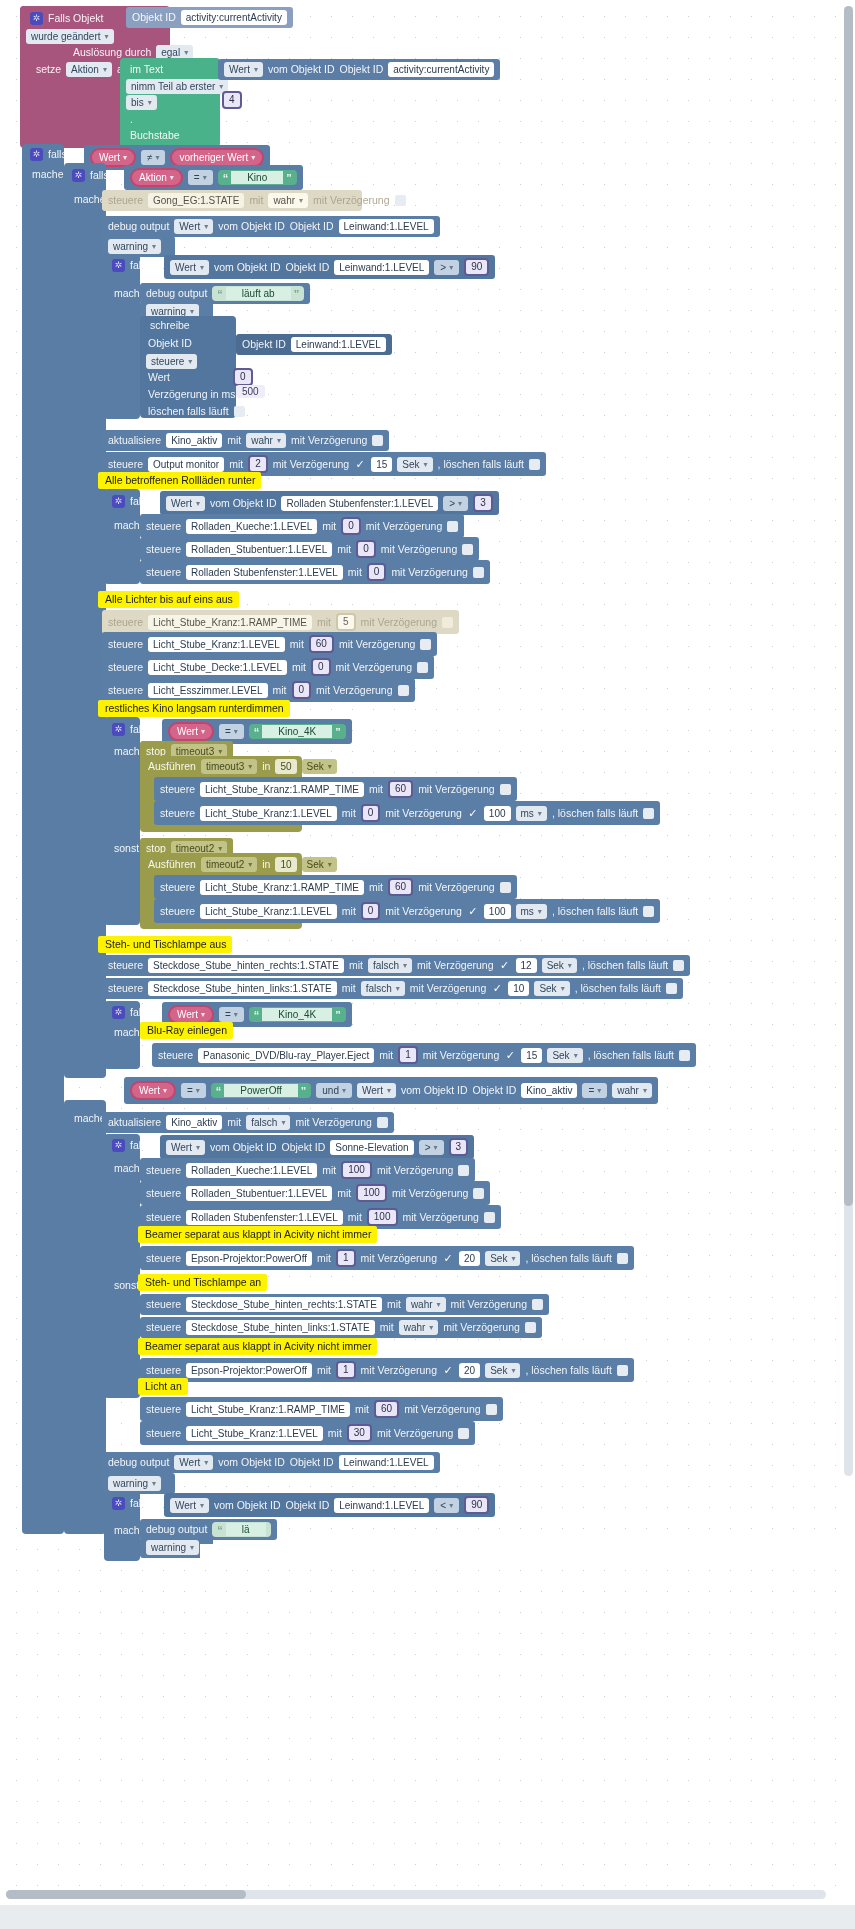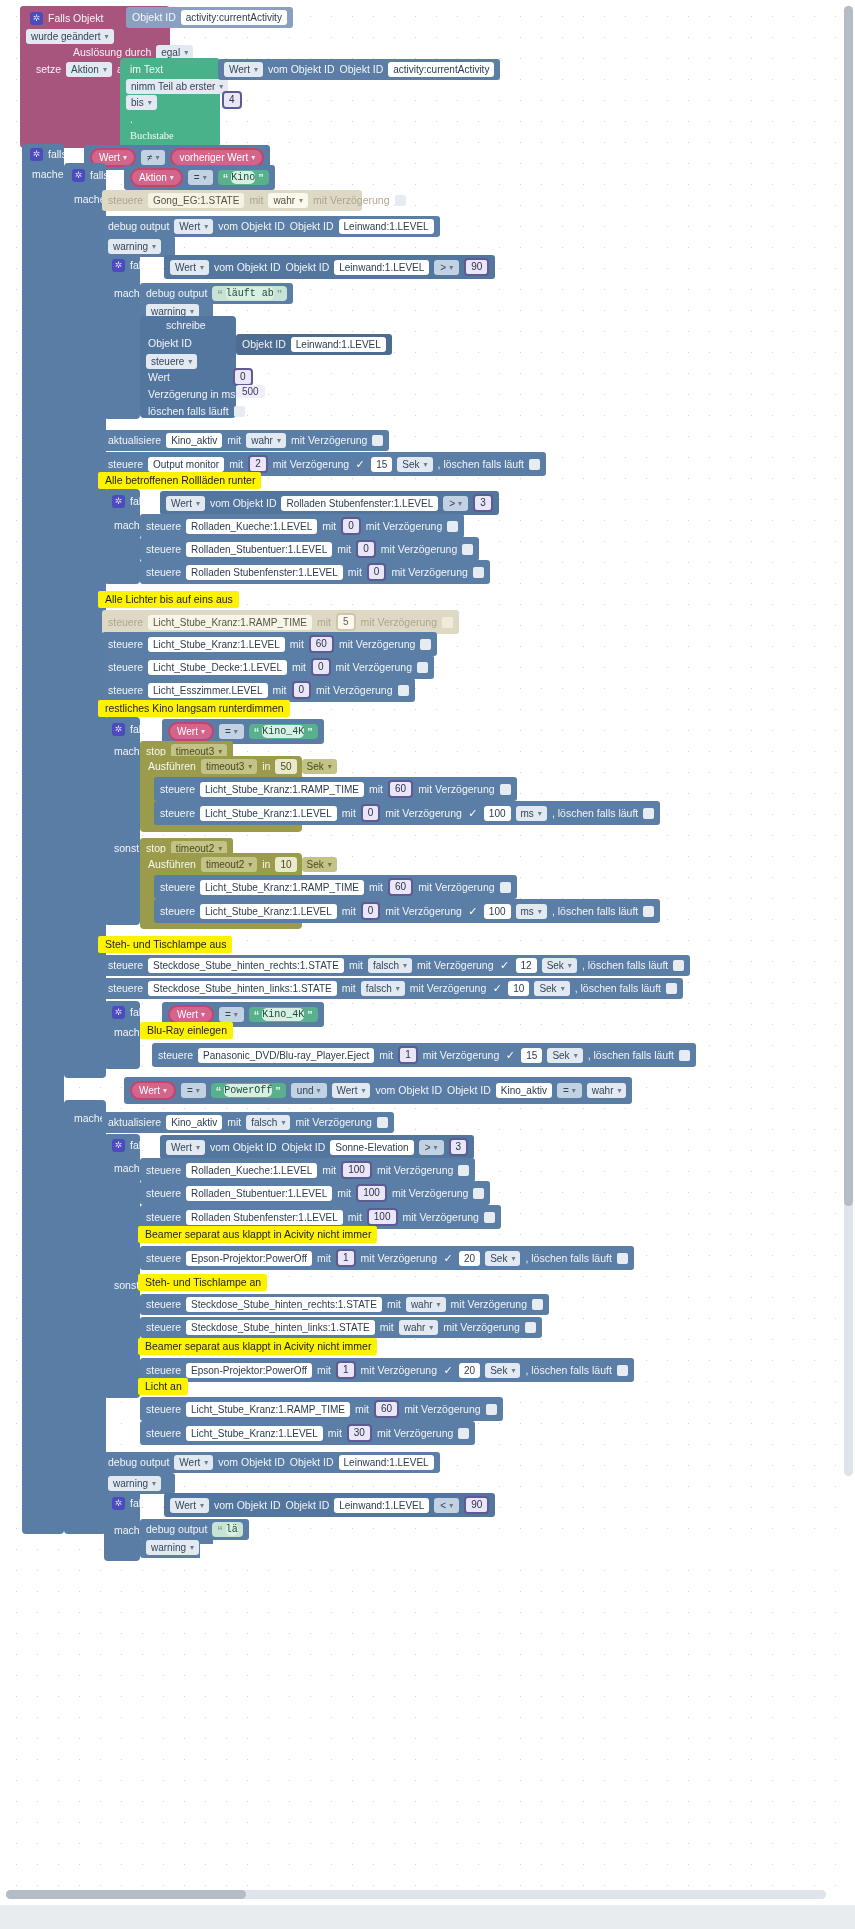--- a/index.html
+++ b/index.html
@@ -140,21 +140,21 @@
 
   
   .strblk {
     background:#59b08c;
     border-radius:4px;
     padding:1px 5px;
     display:inline-flex;align-items:center;gap:3px;
     font-size:10px;
   }
   .qt { color:#e9f7ef; font-size:11px; font-weight:bold; line-height:10px; }
-  .strval { background:#d7f0e3; color:#1c4a36; border-radius:5px; padding:0 0;font-family:Liberation Mono, monospace; }
+  .strval { background:#d7f0e3; color:#1c4a36; border-radius:0; padding:0 16px; }
 
   
   .wrap { position:absolute; border-radius:4px; }
 
   
   .sb-v {
     position:absolute; right:2px; top:0; width:9px;
     background:#dfe4ea; border-radius:5px;
   }
   .sb-h {
@@ -205,21 +205,21 @@
   </div>
   <div class="blk" style="left:120px; top:76px; background:transparent;">
     <span class="fld ghost dd">nimm Teil ab erster</span>
   </div>
   <div class="blk" style="left:120px; top:92px; background:transparent;">
     <span class="fld ghost dd">bis</span>
   </div>
   <div class="blk" style="left:124px; top:110px; background:transparent;">
     <span class="lbl">.</span>
   </div>
-  <div class="blk" style="left:124px; top:126px; background:transparent;font-family:Liberation Serif, serif;">
+  <div class="blk" style="left:124px; top:126px; background:transparent;">
     <span class="lbl">Buchstabe</span>
   </div>
   <div class="num" style="position:absolute;left:222px;top:91px;">4</div>
 
   <div class="blk c-gray" style="left:218px; top:59px;">
     <span class="fld ghost dd">Wert</span>
     <span class="lbl">vom Objekt ID</span>
     <span class="lbl">Objekt ID</span>
     <span class="fld">activity:currentActivity</span>
   </div>
@@ -299,21 +299,21 @@
       <span class="qt" style="color:#7aa791;">“</span>
       <span class="strval">läuft ab</span>
       <span class="qt" style="color:#7aa791;">”</span>
     </span>
   </div>
   <div class="blk c-blue" style="left:140px; top:301px; padding-right:14px;">
     <span class="fld ghost dd">warning</span>
   </div>
 
   <div class="wrap c-blue2" style="left:140px; top:316px; width:96px; height:102px;"></div>
-  <div class="blk" style="left:160px; top:316px; background:transparent;">
+  <div class="blk" style="left:144px; top:316px; background:transparent;">
     <span class="lbl">schreibe</span>
   </div>
   <div class="blk" style="left:142px; top:334px; background:transparent;">
     <span class="lbl">Objekt ID</span>
   </div>
   <div class="blk c-darkb" style="left:236px; top:334px;">
     <span class="lbl">Objekt ID</span>
     <span class="fld">Leinwand:1.LEVEL</span>
   </div>
   <div class="blk" style="left:140px; top:351px; background:transparent;">

